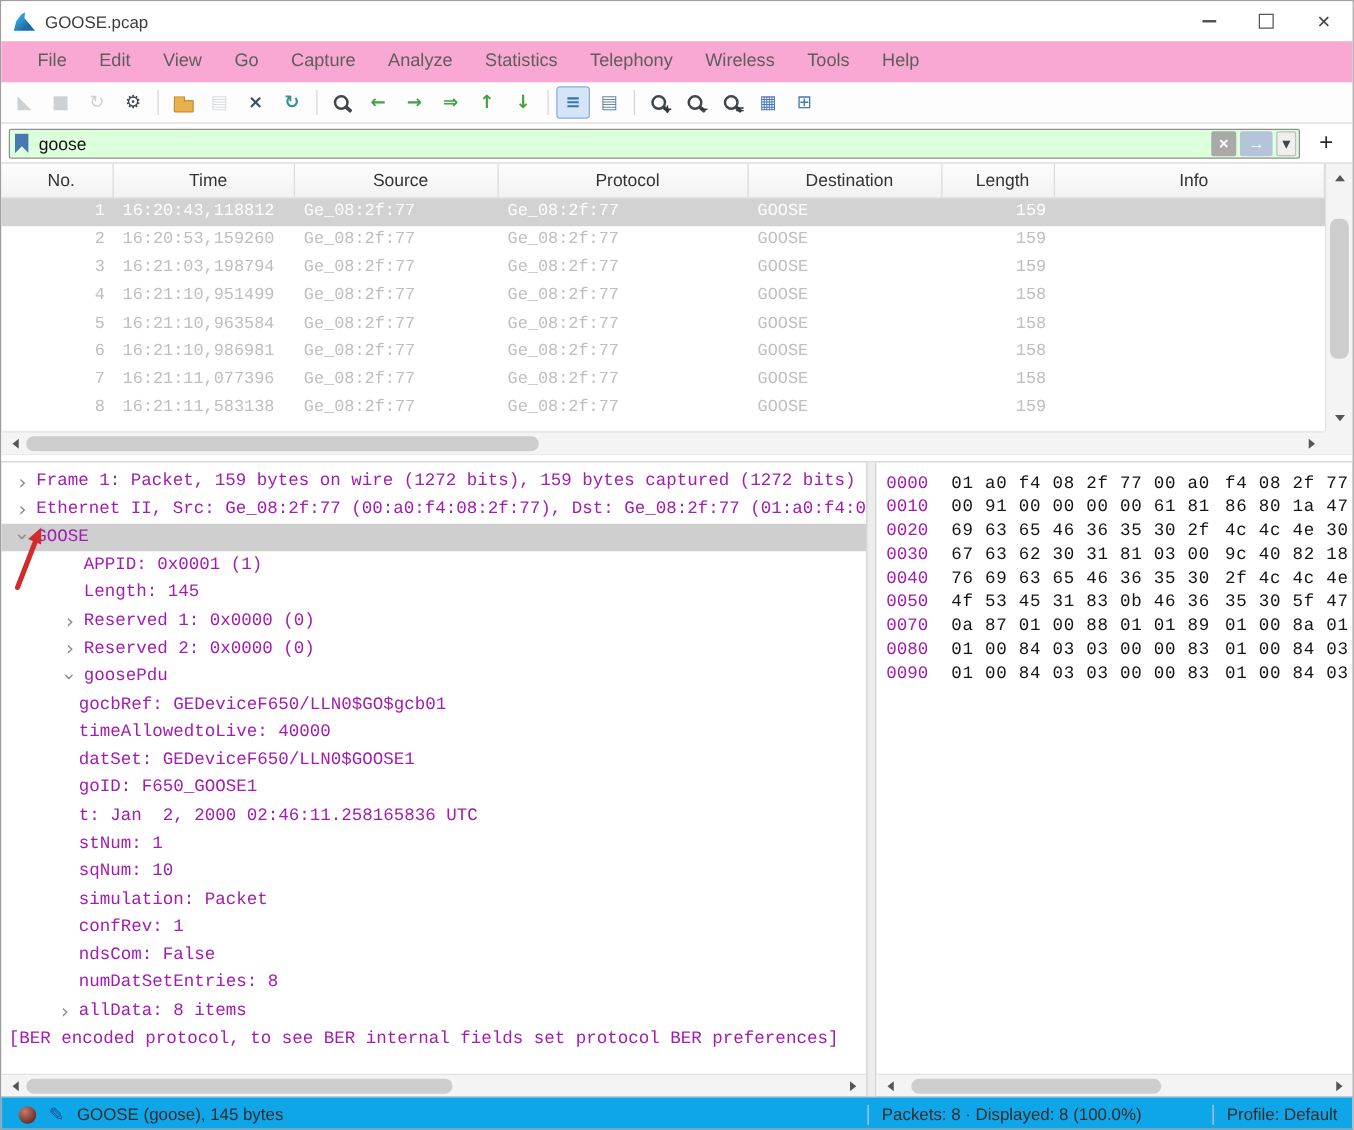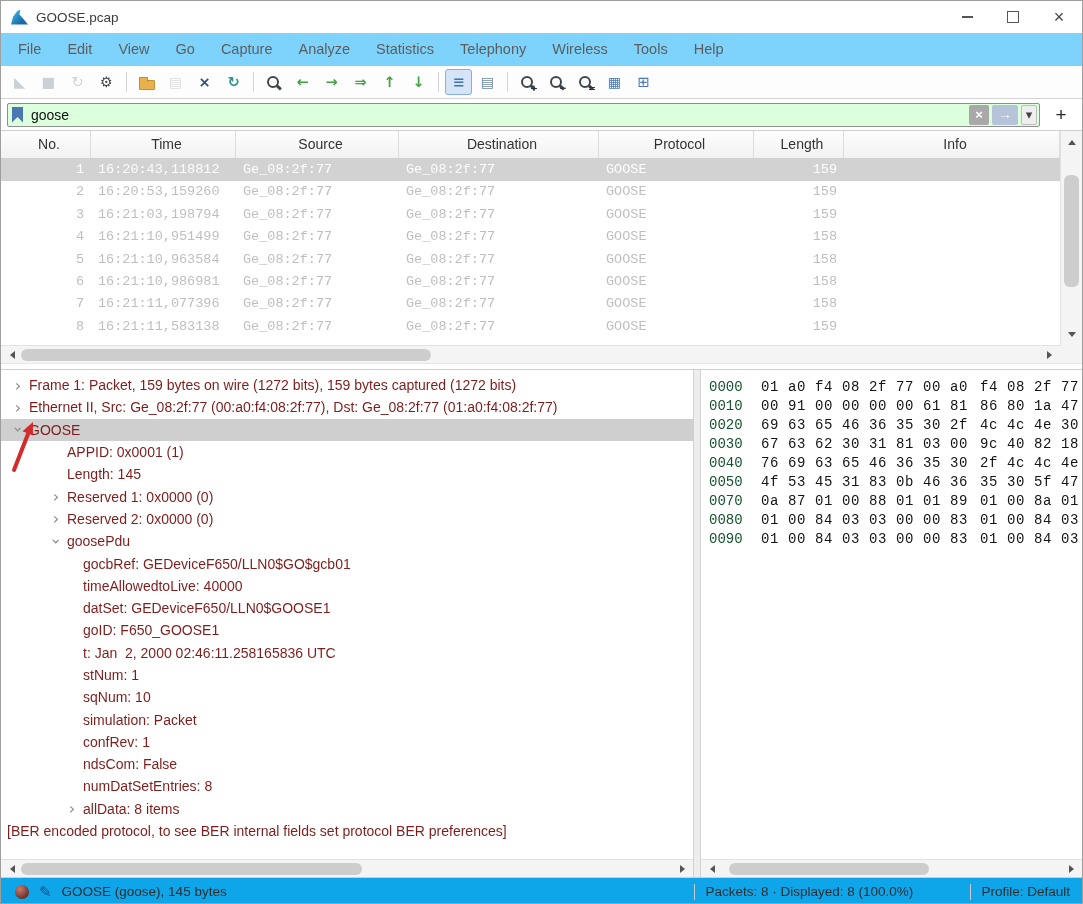--- a/index.html
+++ b/index.html
@@ -15,21 +15,21 @@
   .fin { width:17px; height:15px; margin:0 8px 0 10px;
     background:linear-gradient(135deg,#43c6f0 0%,#1a6aa5 70%);
     clip-path:polygon(0 100%,12% 48%,36% 12%,54% 0,50% 34%,68% 56%,100% 100%); }
   .title { font-size:13.5px; color:#3c3c3c; }
   .spacer { flex:1; }
   .winbtn { width:46px; height:30px; display:flex; align-items:center; justify-content:center; }
   .winbtn.min::before { content:""; width:11px; height:1.5px; background:#555; }
   .winbtn.max::before { content:""; width:10px; height:10px; border:1.2px solid #555; }
   .winbtn.close::before { content:"×"; font-size:18px; color:#444; line-height:1; }
   
-  .menubar { height:33px; display:flex; align-items:center; padding-left:4px; background:#7dd3fc; }
+  .menubar { height:33px; display:flex; align-items:center; padding-left:16px; background:#f9a8d4; }
   .menu-item { padding:0 13px; font-size:14.5px; color:#5d5d5d; line-height:33px; }
   
   .toolbar { height:33px; display:flex; align-items:center; padding-left:4px;
     background:#fdfdfd; border-bottom:1px solid #d4d4d4; }
   .tb { width:27px; height:26px; margin:0 1px; border:1px solid transparent; border-radius:3px;
     display:flex; align-items:center; justify-content:center; position:relative;
     font-family:"DejaVu Sans", sans-serif; }
   .tb .g { position:relative; width:17px; height:17px; display:flex; align-items:center; justify-content:center;
     font-size:14.5px; line-height:1; font-style:normal; }
   .tb .sub { position:absolute; right:2px; bottom:1px; font-size:9.5px; font-weight:700; color:#2c3338; font-style:normal; }
@@ -100,36 +100,36 @@
     background:#f4f4f4; border-left:1px solid #e2e2e2; }
   .vscroll .strack { width:100%; flex:1; }
   .vscroll .sthumb { left:3px; right:3px; width:auto; height:auto; }
   .vscroll .sarrow { width:100%; height:18px; }
   .corner { grid-column:2; grid-row:3; background:#f4f4f4; }
   .splitter { height:6px; background:#ffffff; border-top:1px solid #e8e8e8; }
   
   .bottom { height:508px; display:grid; grid-template-columns:692px 8px 1fr; border-top:1px solid #cfcfcf; }
   .details-pane { position:relative; overflow:hidden; }
   .details-lines { position:absolute; inset:0 0 18px 0; overflow:hidden; padding-top:4px;
-    font-family:Liberation Sans, sans-serif; font-size:14px; color:#7f1d1d;text-align:right; }
+    font-family:Liberation Mono, monospace; font-size:14px; color:#a21caf;text-align:right; }
   .dline { height:22.3px; display:flex; align-items:center; white-space:pre; padding-left:6px; overflow:hidden; }
   .dline[data-indent="1"] { padding-left:44px; }
-  .dline[data-indent="2"] { padding-left:60px; }
+  .dline[data-indent="2"] { padding-left:40px; }
   .dline[data-selected="true"] { background:#cfcfcf; }
   .exp { width:22px; flex:none; display:inline-flex; align-items:center; justify-content:center;
     color:#8c8c8c; font-size:16px; font-family:"DejaVu Sans", sans-serif; }
   .dline[data-exp="collapsed"] .exp::before { content:"›"; }
   .dline[data-exp="expanded"]  .exp::before { content:"›"; display:inline-block; transform:rotate(90deg); }
   .dscroll, .xscroll { position:absolute; left:0; right:0; bottom:0; }
   .pane-divider { background:#ededed; border-left:1px solid #d2d2d2; border-right:1px solid #d2d2d2; }
   .hex-pane { position:relative; overflow:hidden; }
   .hex-lines { position:absolute; inset:0 0 18px 0; overflow:hidden; padding:7px 0 0 8px;
     font-family:"Liberation Mono", monospace; font-size:14px; color:#141414; }
   .hexrow { display:flex; height:19px; align-items:center; white-space:pre; }
-  .off { width:42px; flex:none; color:#14532d; margin-right:10px; }
+  .off { width:42px; flex:none; color:#a21caf; margin-right:10px; }
   .hby { letter-spacing:0.6px; }
   .hby.r { margin-left:12px; }
   .red-arrow { position:absolute; left:2px; top:44px; z-index:5; pointer-events:none; }
   
   .statusbar { height:28px; display:flex; align-items:center; background:#0ea5e9;
     border-top:1px solid #cfcfcf; padding:0 12px; font-size:13.5px; color:#2e2e2e; }
   .sb-icon { margin-right:10px; }
   .sb-icon.expert { width:14px; height:14px; border-radius:50%;
     background:radial-gradient(circle at 35% 30%, #c97a6a, #4a1410); margin-left:2px; }
   .sb-icon.pencil::before { content:"✎"; font-family:"DejaVu Sans", sans-serif; font-size:15px; color:#1d4f8c; }
@@ -312,22 +312,22 @@
     <span class="fbtn drop">▾</span>
   </div>
   <span class="filter-add">+</span>
 </div>
 
 <div class="packet-area">
   <div class="plist-header">
     <span>No.</span>
     <span>Time</span>
     <span>Source</span>
+    <span>Protocol</span>
     <span>Destination</span>
-    <span>Protocol</span>
     <span>Length</span>
     <span>Info</span>
   </div>
   <div class="plist-body">
 
       <div class="prow" data-selected="true">
         <span class="c no">1</span>
         <span class="c">16:20:43,118812</span>
         <span class="c">Ge_08:2f:77</span>
         <span class="c">Ge_08:2f:77</span>

